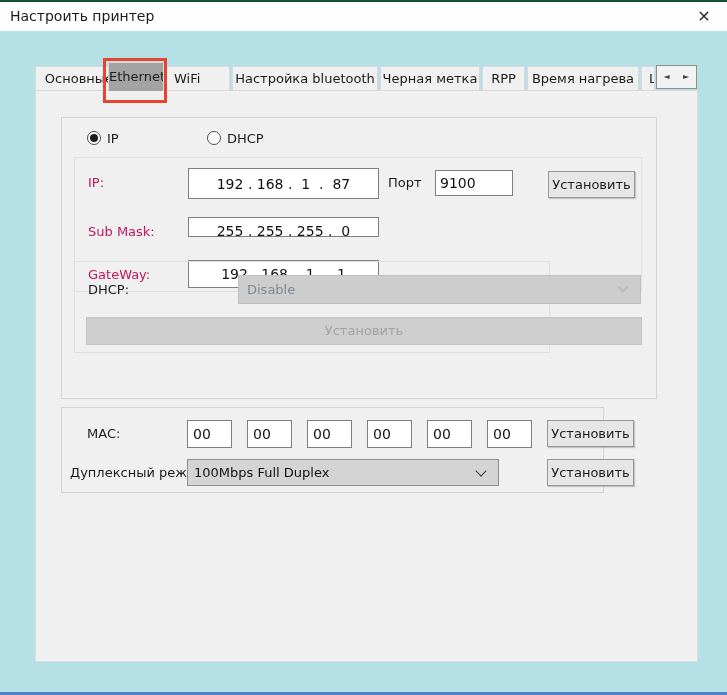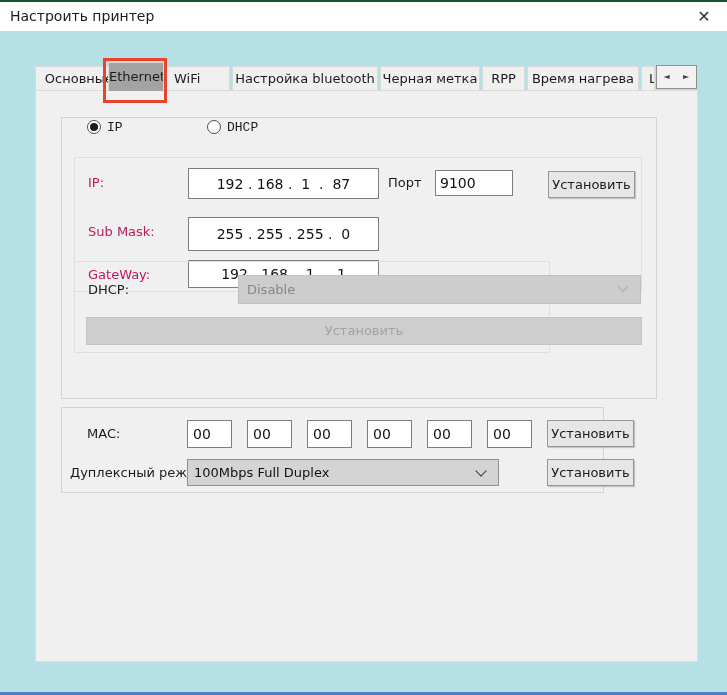--- a/index.html
+++ b/index.html
@@ -38,38 +38,38 @@
   .ts-right { left:676px; border-left:none; }
   .red-box { position:absolute; left:103px; top:56px; width:64px; height:45px;
     border:3px solid #e8432c; z-index:5; pointer-events:none; }
   
   .panel { position:absolute; left:35px; top:88px; width:663px; height:572px;
     background:#f0f0f0; border:1px solid #dcdcdc; border-top:1px solid #d9d9d9; }
   .groupbox { position:absolute; border:1px solid #d4d4d4; }
   .g1 { left:25px; top:26px;  width:596px; height:282px; }
   .g2 { left:25px; top:316px; width:543px; height:86px; }
   
-  .radio-item { position:absolute; top:0; height:18px; display:flex; align-items:center;font-family:Liberation Mono, monospace; }
+  .radio-item { position:absolute; top:11px; height:18px; display:flex; align-items:center; }
   .r-ip { left:25px; } .r-dhcp { left:145px; }
   .radio-circle { width:14px; height:14px; border-radius:50%; border:1px solid #4d4d4d;
     background:#fff; margin-right:6px; position:relative; }
   .radio-circle.checked::after { content:""; position:absolute; left:2px; top:2px;
     width:8px; height:8px; border-radius:50%; background:#1d1d1d; }
   .radio-label { font-size:13px; color:#1b1b1b; }
   
   .ipbox { position:absolute; left:12px; top:39px; width:568px; height:135px;
     border:1px solid #dfdfdf; }
   .row-label { position:absolute; left:13px; font-size:13px; color:#be185d; }
   .field { position:absolute; background:#ffffff; border:1px solid #7a7f86;
     font-size:14px; color:#111; font-family:"DejaVu Sans",sans-serif; }
   .ipfield { left:113px; width:191px; text-align:center; }
   .ipfield input, .field input { width:100%; height:100%; border:none; outline:none;
     background:transparent; font:inherit; color:inherit; text-align:inherit; }
   .lbl-row1 { top:17px; } .f-row1 { top:10px; height:31px; line-height:29px; }
-  .lbl-row2 { top:66px; } .f-row2 { top:59px; height:34px; line-height:27px; }
+  .lbl-row2 { top:66px; } .f-row2 { top:59px; height:20px; line-height:27px; }
   .lbl-row3 { top:109px;} .f-row3 { top:102px;height:28px; line-height:26px; }
   .port-label { position:absolute; left:313px; top:17px; font-size:13px; color:#1b1b1b; }
   .port-field { left:360px; top:12px; width:78px; height:26px; line-height:24px; text-align:left; }
   .port-field input { padding-left:4px; }
   .btn { position:absolute; width:87px; height:27px; background:#e6e6e6;
     border:1px solid #979797; box-shadow:1px 1px 1px rgba(0,0,0,0.18);
     font-size:13px; color:#1b1b1b; text-align:center; line-height:25px; cursor:pointer;
     font-family:"DejaVu Sans",sans-serif; }
   .btn-ip { left:473px; top:13px; }
   

